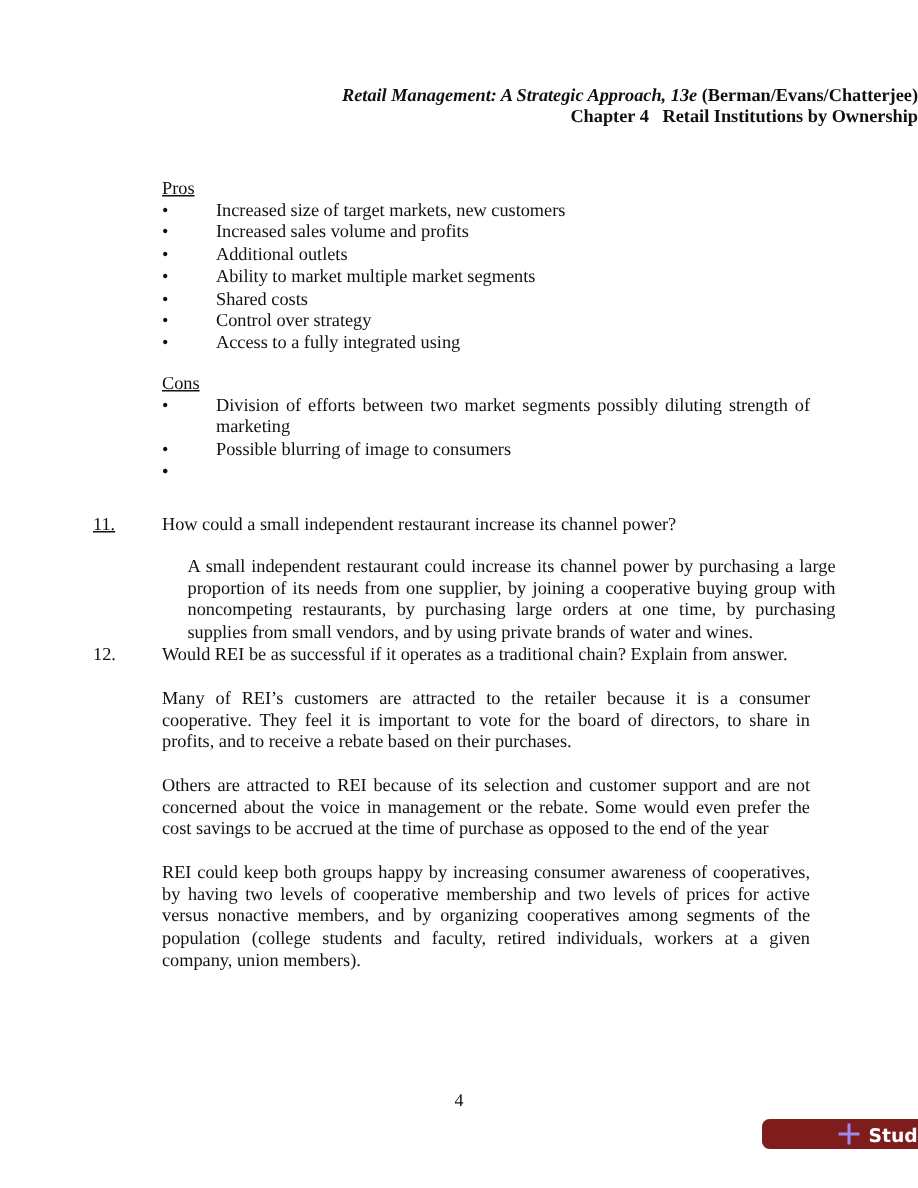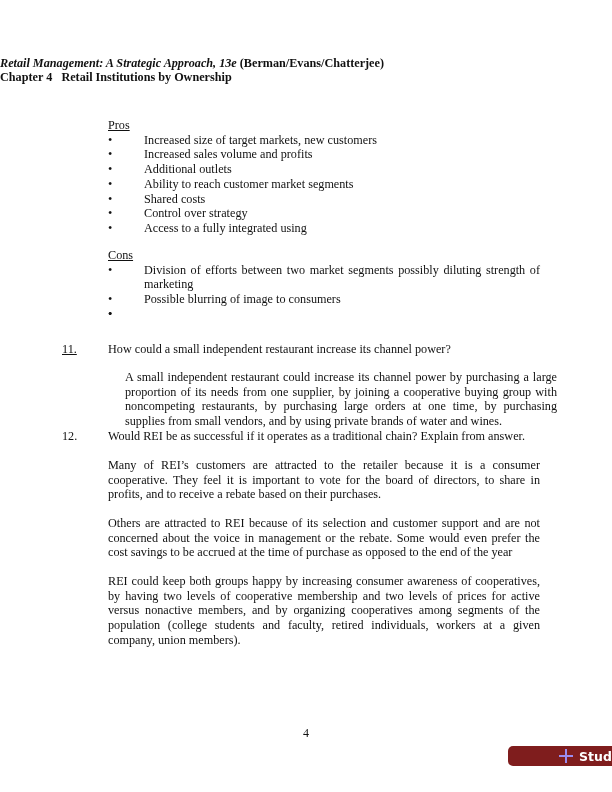--- a/index.html
+++ b/index.html
@@ -1,18 +1,18 @@
 <!DOCTYPE html>
 <html><head>
 <meta charset="utf-8">
 <style>
   html, body { margin: 0; padding: 0; background: #ffffff; }
   body { width: 612px; height: 792px; position: relative; overflow: hidden;
          font-family: "Liberation Serif", "DejaVu Serif", serif; color: #111; font-size: 12.2px; }
-  .header { position: absolute; top: 56px; left: 0; width: 612px; text-align: left; font-weight: bold; line-height: 14px; }
+  .header { position: absolute; top: 56px; left: 0; width: 612px; text-align: right; font-weight: bold; line-height: 14px; }
   .header .line1 i { font-style: italic; }
   .section { position: absolute; left: 108px; width: 432px; line-height: 14.7px; }
   .section .title { text-decoration: underline; margin-top: 21px; }
   .bullet { position: relative; padding-left: 36px; }
   .bullet .dot { position: absolute; left: 0; top: 0; }
   .justify { text-align: justify; }
   .qnum { position: absolute; left: 62px; }
   .qtext { position: absolute; left: 108px; width: 432px; line-height: 14.7px; }
   .para { position: absolute; left: 108px; width: 432px; line-height: 14.7px; text-align: justify; text-align-last: left; }
   .pagenum { position: absolute; top: 726px; left: 0; width: 612px; text-align: center; font-size: 12px; }
@@ -30,21 +30,21 @@
 <div class="header">
   <div class="line1"><i>Retail Management: A Strategic Approach, 13e</i><span> (Berman/Evans/Chatterjee)</span></div>
   <div style="white-space:pre">Chapter 4   Retail Institutions by Ownership</div>
 </div>
 
 <div class="section" style="top:97px;">
   <div class="title">Pros</div>
   <div class="bullet"><span class="dot">•</span><span>Increased size of target markets, new customers</span></div>
   <div class="bullet"><span class="dot">•</span><span>Increased sales volume and profits</span></div>
   <div class="bullet"><span class="dot">•</span><span>Additional outlets</span></div>
-  <div class="bullet"><span class="dot">•</span><span>Ability to reach customer market segments</span></div>
+  <div class="bullet"><span class="dot">•</span><span>Ability to market multiple market segments</span></div>
   <div class="bullet"><span class="dot">•</span><span>Shared costs</span></div>
   <div class="bullet"><span class="dot">•</span><span>Control over strategy</span></div>
   <div class="bullet"><span class="dot">•</span><span>Access to a fully integrated using</span></div>
 </div>
 
 <div class="section" style="top:227px;">
   <div class="title">Cons</div>
   <div class="bullet justify"><span class="dot">•</span><span>Division of efforts between two market segments possibly diluting strength of marketing</span></div>
   <div class="bullet"><span class="dot">•</span><span>Possible blurring of image to consumers</span></div>
   <div class="bullet"><span class="dot">•</span></div>

